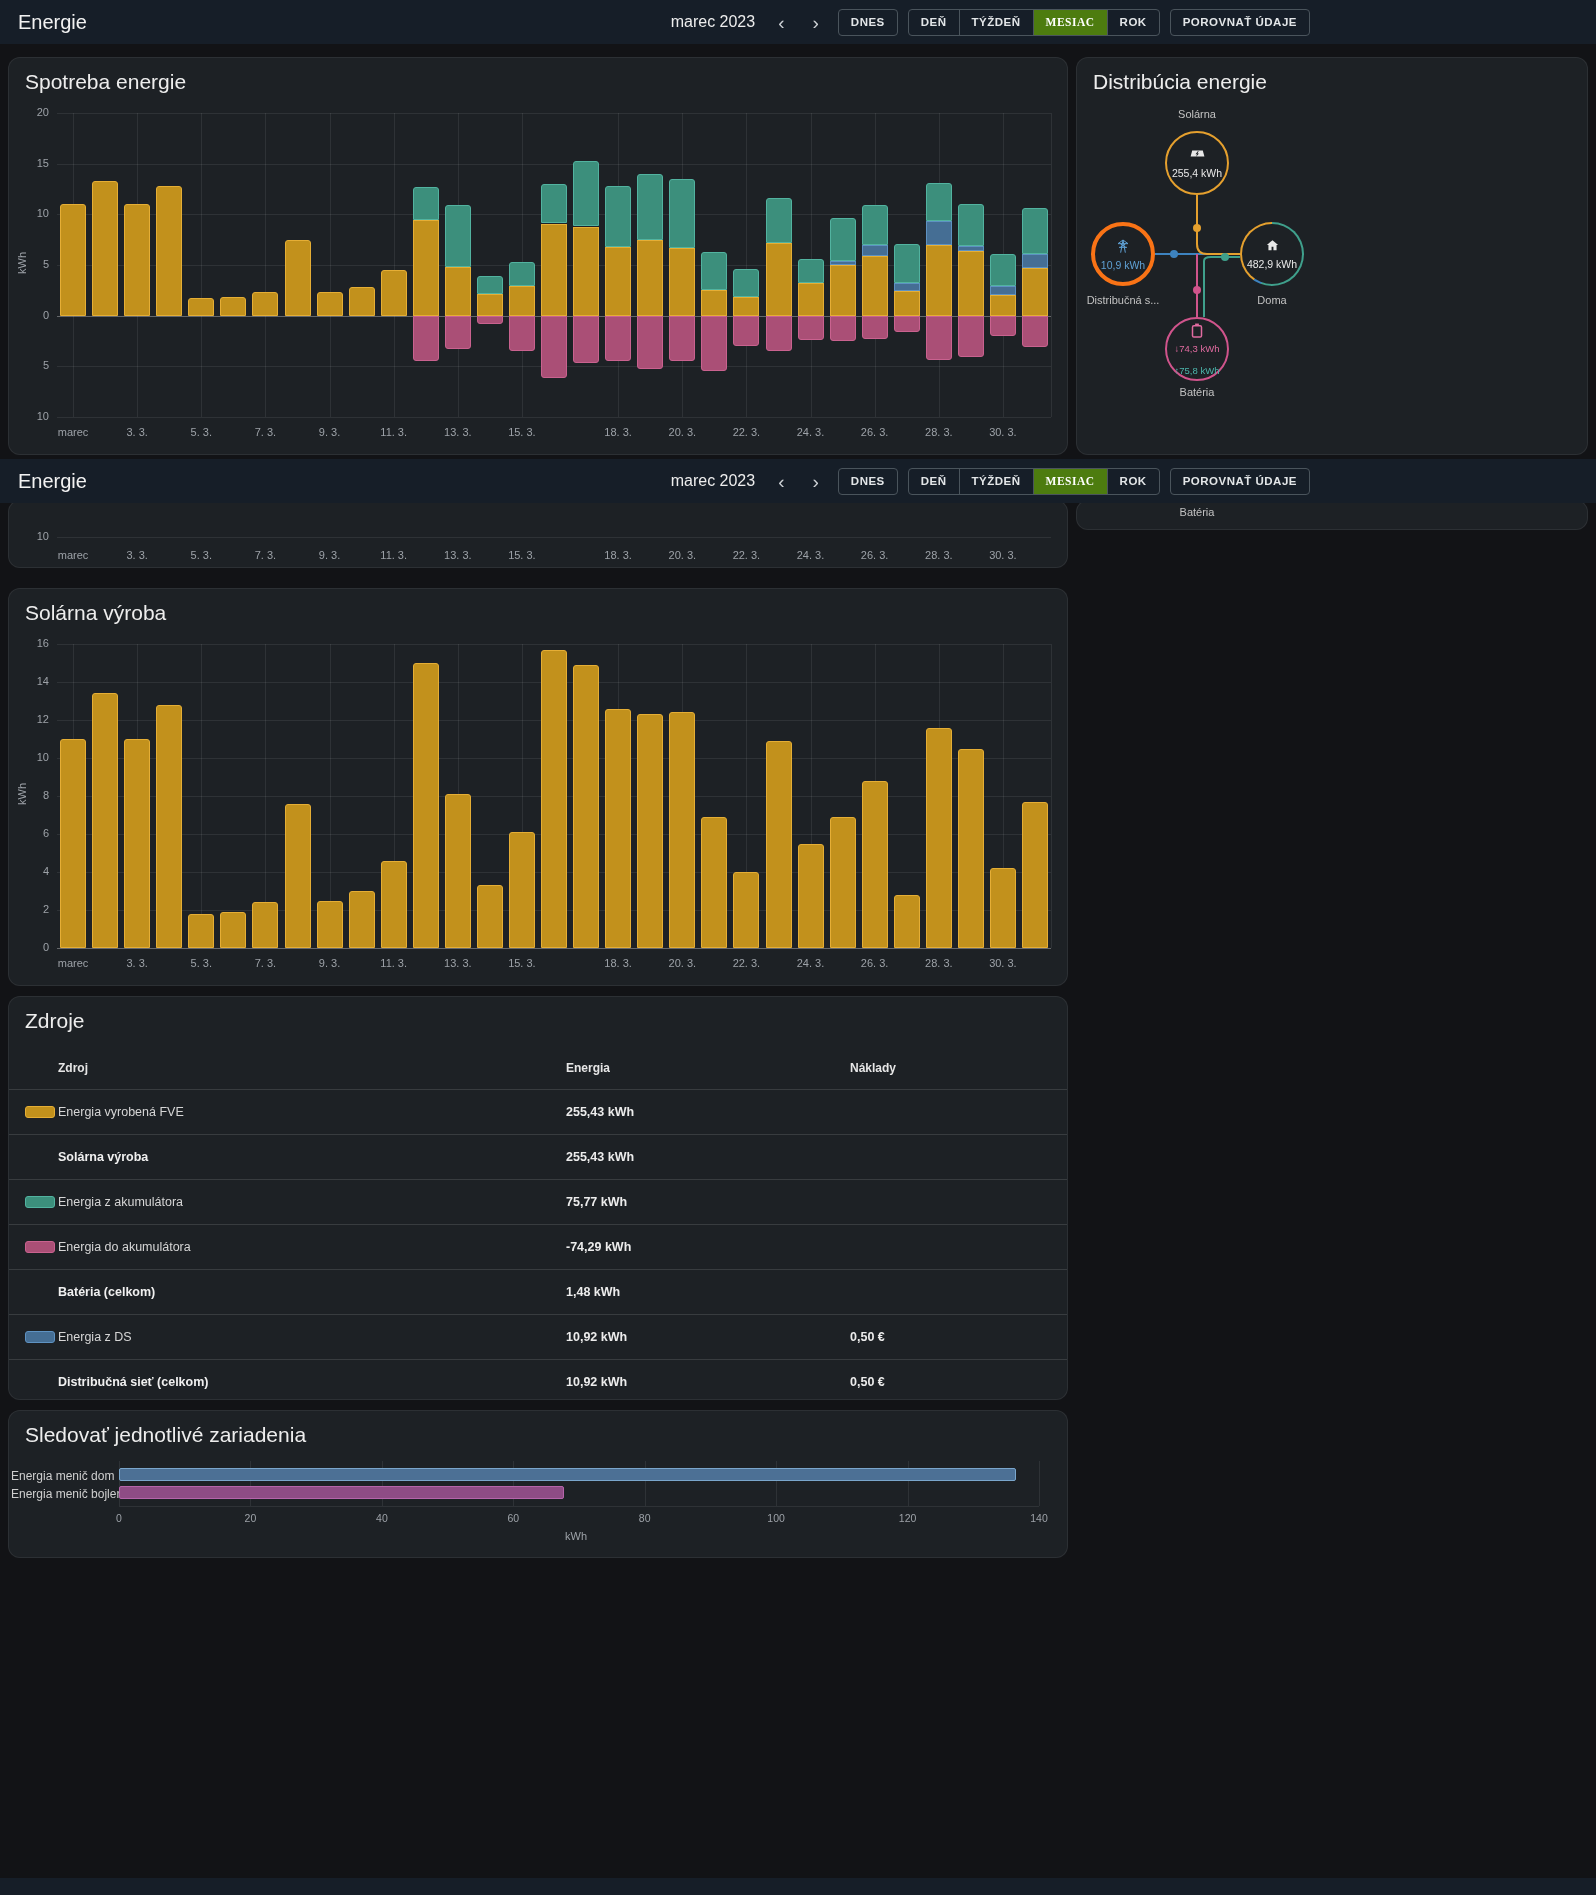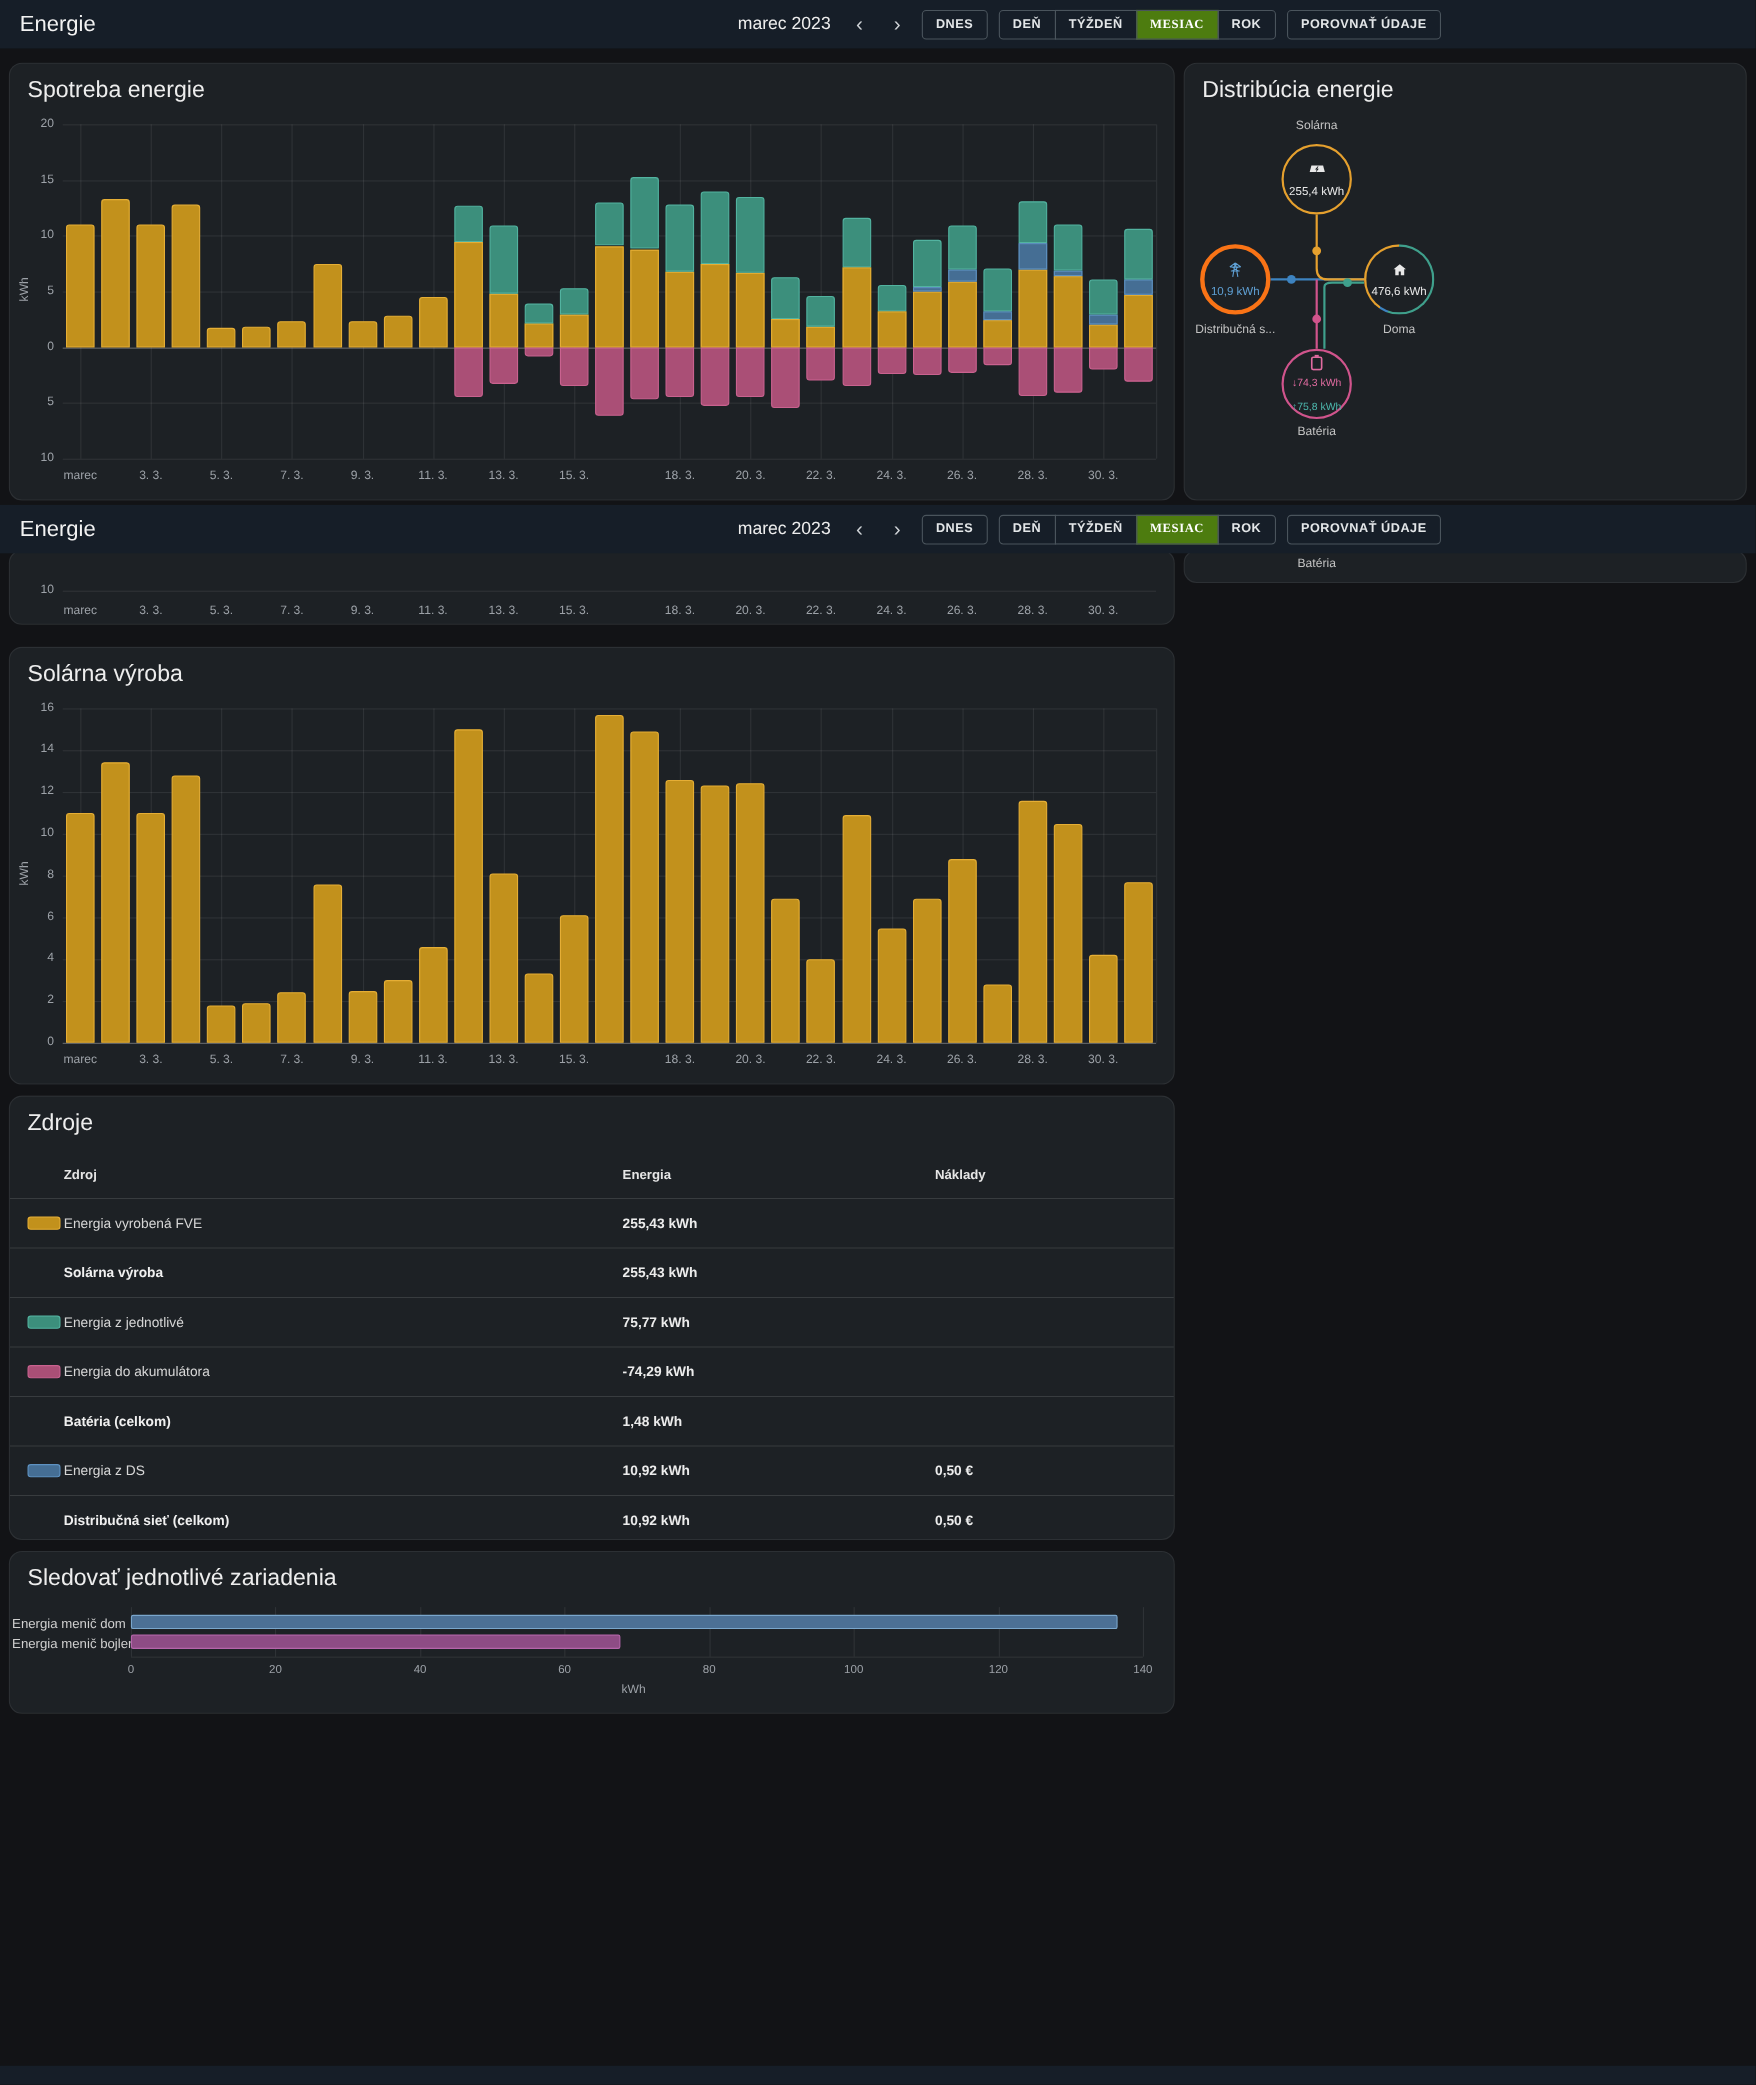--- a/index.html
+++ b/index.html
@@ -257,21 +257,21 @@
     <span class="nval blue">10,9 kWh</span>
   </div>
   <div class="nlabel" style="left:46px;top:236px">Distribučná s...</div>
 
   <div class="dnode home" style="left:195px;top:196px">
     <span>
       <svg width="15" height="15" viewBox="0 0 24 24">
           <path fill="#e8e8e8" d="M12 3.5 21 11h-2.5v8.5h-5v-5.5h-3v5.5h-5V11H3z"></path>
         </svg>
     </span>
-    <span class="nval">476,6 kWh</span>
+    <span class="nval">482,9 kWh</span>
   </div>
   <div class="nlabel" style="left:195px;top:236px">Doma</div>
 
   <div class="dnode batt" style="left:120px;top:291px">
     <span>
       <svg width="12" height="15" viewBox="0 0 12 16">
           <rect x="1.2" y="3" width="9.6" height="12" rx="1.5" fill="none" stroke="#e06ba0" stroke-width="1.6"></rect>
           <rect x="4" y="0.6" width="4" height="2" fill="#e06ba0"></rect>
         </svg>
     </span>
@@ -422,21 +422,21 @@
         <span class="swatch" style="background:#c2911c;border-color:#e5ae35"></span>
         <span class="slabel">Energia vyrobená FVE</span>
         <span class="sval" style="left:557px">255,43 kWh</span>
       </div>
       <div class="srow total">
         <span class="slabel">Solárna výroba</span>
         <span class="sval" style="left:557px">255,43 kWh</span>
       </div>
       <div class="srow">
         <span class="swatch" style="background:#3c8f7c;border-color:#52b3a0"></span>
-        <span class="slabel">Energia z jednotlivé</span>
+        <span class="slabel">Energia z akumulátora</span>
         <span class="sval" style="left:557px">75,77 kWh</span>
       </div>
       <div class="srow">
         <span class="swatch" style="background:#aa4f76;border-color:#c9628f"></span>
         <span class="slabel">Energia do akumulátora</span>
         <span class="sval" style="left:557px">-74,29 kWh</span>
       </div>
       <div class="srow total">
         <span class="slabel">Batéria (celkom)</span>
         <span class="sval" style="left:557px">1,48 kWh</span>

